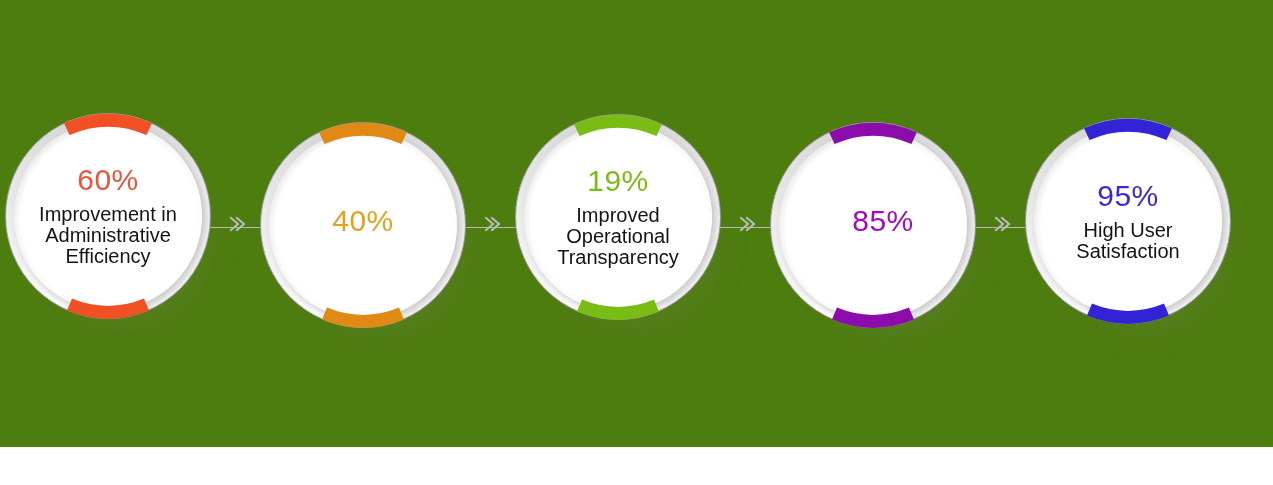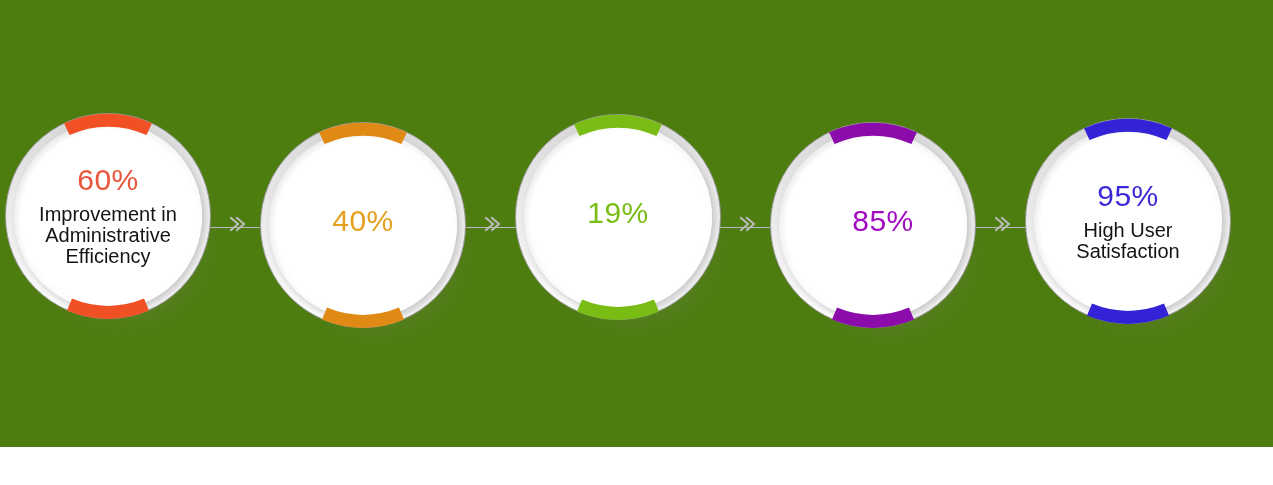--- a/index.html
+++ b/index.html
@@ -214,20 +214,21 @@
       </svg>
     </div>
   </div>
 
   <div class="node" style="left:515px; top:114px;">
     <div class="shadow"></div>
     <div class="ring-outer"></div>
     <div class="ring-inner"></div>
     <div class="core">
       <div class="pct" style="color: rgb(121, 189, 20);">19%</div>
+      <div class="label">Improved<br>Operational<br>Transparency</div>
     </div>
     <div class="arcs">
       <svg width="210" height="210" viewBox="0 0 210 210">
         <path d="M 63.8 18.2 A 99 99 0 0 1 146.2 18.2" fill="none" stroke-width="13" stroke-linecap="butt" stroke="#79bd14"></path>
         <path d="M 66.5 193.6 A 99 99 0 0 0 143.5 193.6" fill="none" stroke-width="13" stroke-linecap="butt" stroke="#79bd14"></path>
       </svg>
     </div>
   </div>
 
   <div class="node" style="left:770px; top:122px;">

